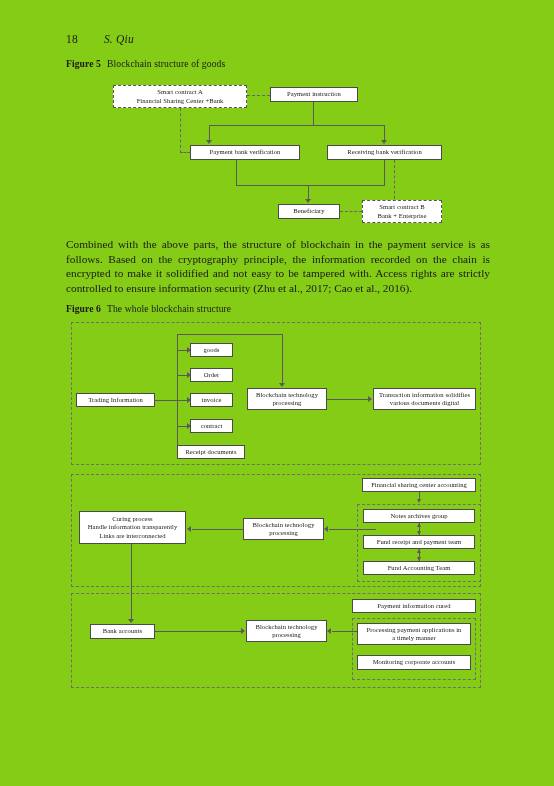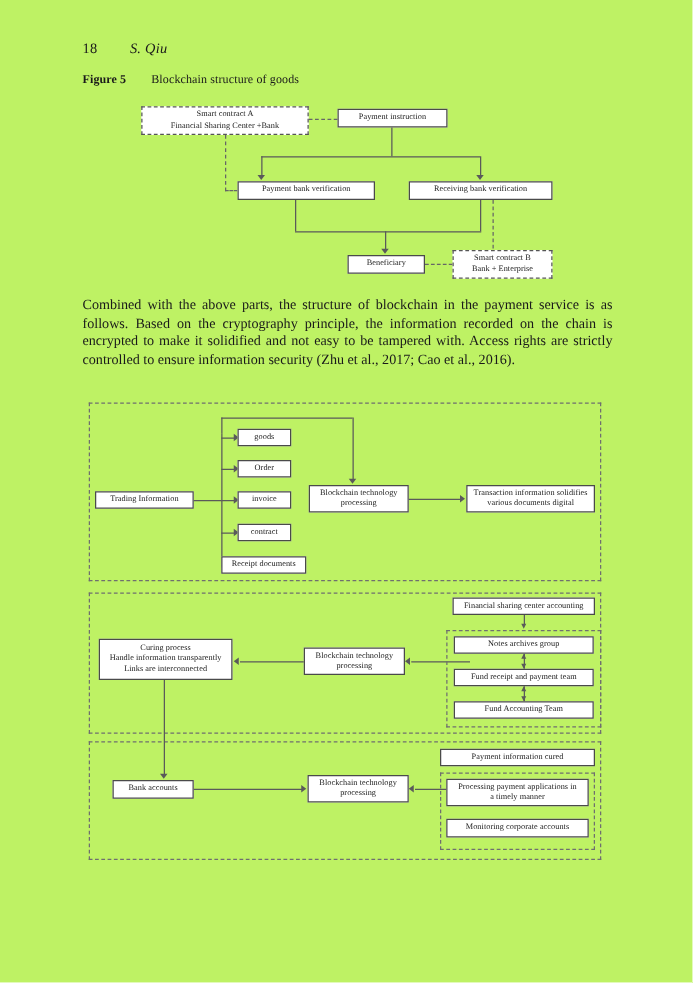--- a/index.html
+++ b/index.html
@@ -11,21 +11,21 @@
     width: 554px;
     height: 786px;
     position: relative;
     font-family: "Liberation Serif", "DejaVu Serif", serif;
     color: #1a1a1a;
     overflow: hidden;
   }
   .page {
     position: absolute;
     inset: 0;
-    background: #bef264;
+    background: #84cc16;
   }
 
   
   .runhead {
     position: absolute;
     left: 66px;
     top: 33px;
     font-size: 11.5px;
     letter-spacing: .2px;
     white-space: nowrap;
@@ -34,21 +34,21 @@
   .runhead .author { font-style: italic; }
 
   
   .figcap {
     position: absolute;
     left: 66px;
     font-size: 9.6px;
     white-space: nowrap;
     letter-spacing: .1px;
   }
-  .figcap .lbl { font-weight: bold; margin-right: 20px; }
+  .figcap .lbl { font-weight: bold; margin-right: 6px; }
 
   
   .para {
     position: absolute;
     left: 66px;
     top: 237px;
     width: 424px;
     font-size: 11.3px;
     line-height: 14.6px;
     text-align: justify;
@@ -184,20 +184,23 @@
     <div class="dln h" style="left:340px; top:211px; width:22px;"></div>
 
     <div class="bx dash" style="left:362px; top:200px; width:80px; height:23px; flex-direction:column;">
       <span>Smart contract B</span>
       <span>Bank + Enterprise</span>
     </div>
   </div>
 
   <div class="para">Combined with the above parts, the structure of blockchain in the payment service is as follows. Based on the cryptography principle, the information recorded on the chain is encrypted to make it solidified and not easy to be tampered with. Access rights are strictly controlled to ensure information security (Zhu et al., 2017; Cao et al., 2016).</div>
 
+  <div class="figcap" style="top:303px;">
+    <span class="lbl">Figure 6</span><span>The whole blockchain structure</span>
+  </div>
 
   <div class="fig" style="left:0; top:0; width:554px; height:786px;">
 
     <div class="panel" style="left:71px; top:322px; width:410px; height:143px;"></div>
 
     <div class="bx" style="left:76px; top:393px; width:79px; height:14px;">Trading Information</div>
 
     <div class="ln h" style="left:155px; top:400px; width:22px;"></div>
     <div class="ln v" style="left:177px; top:347px; height:107px;"></div>
 

